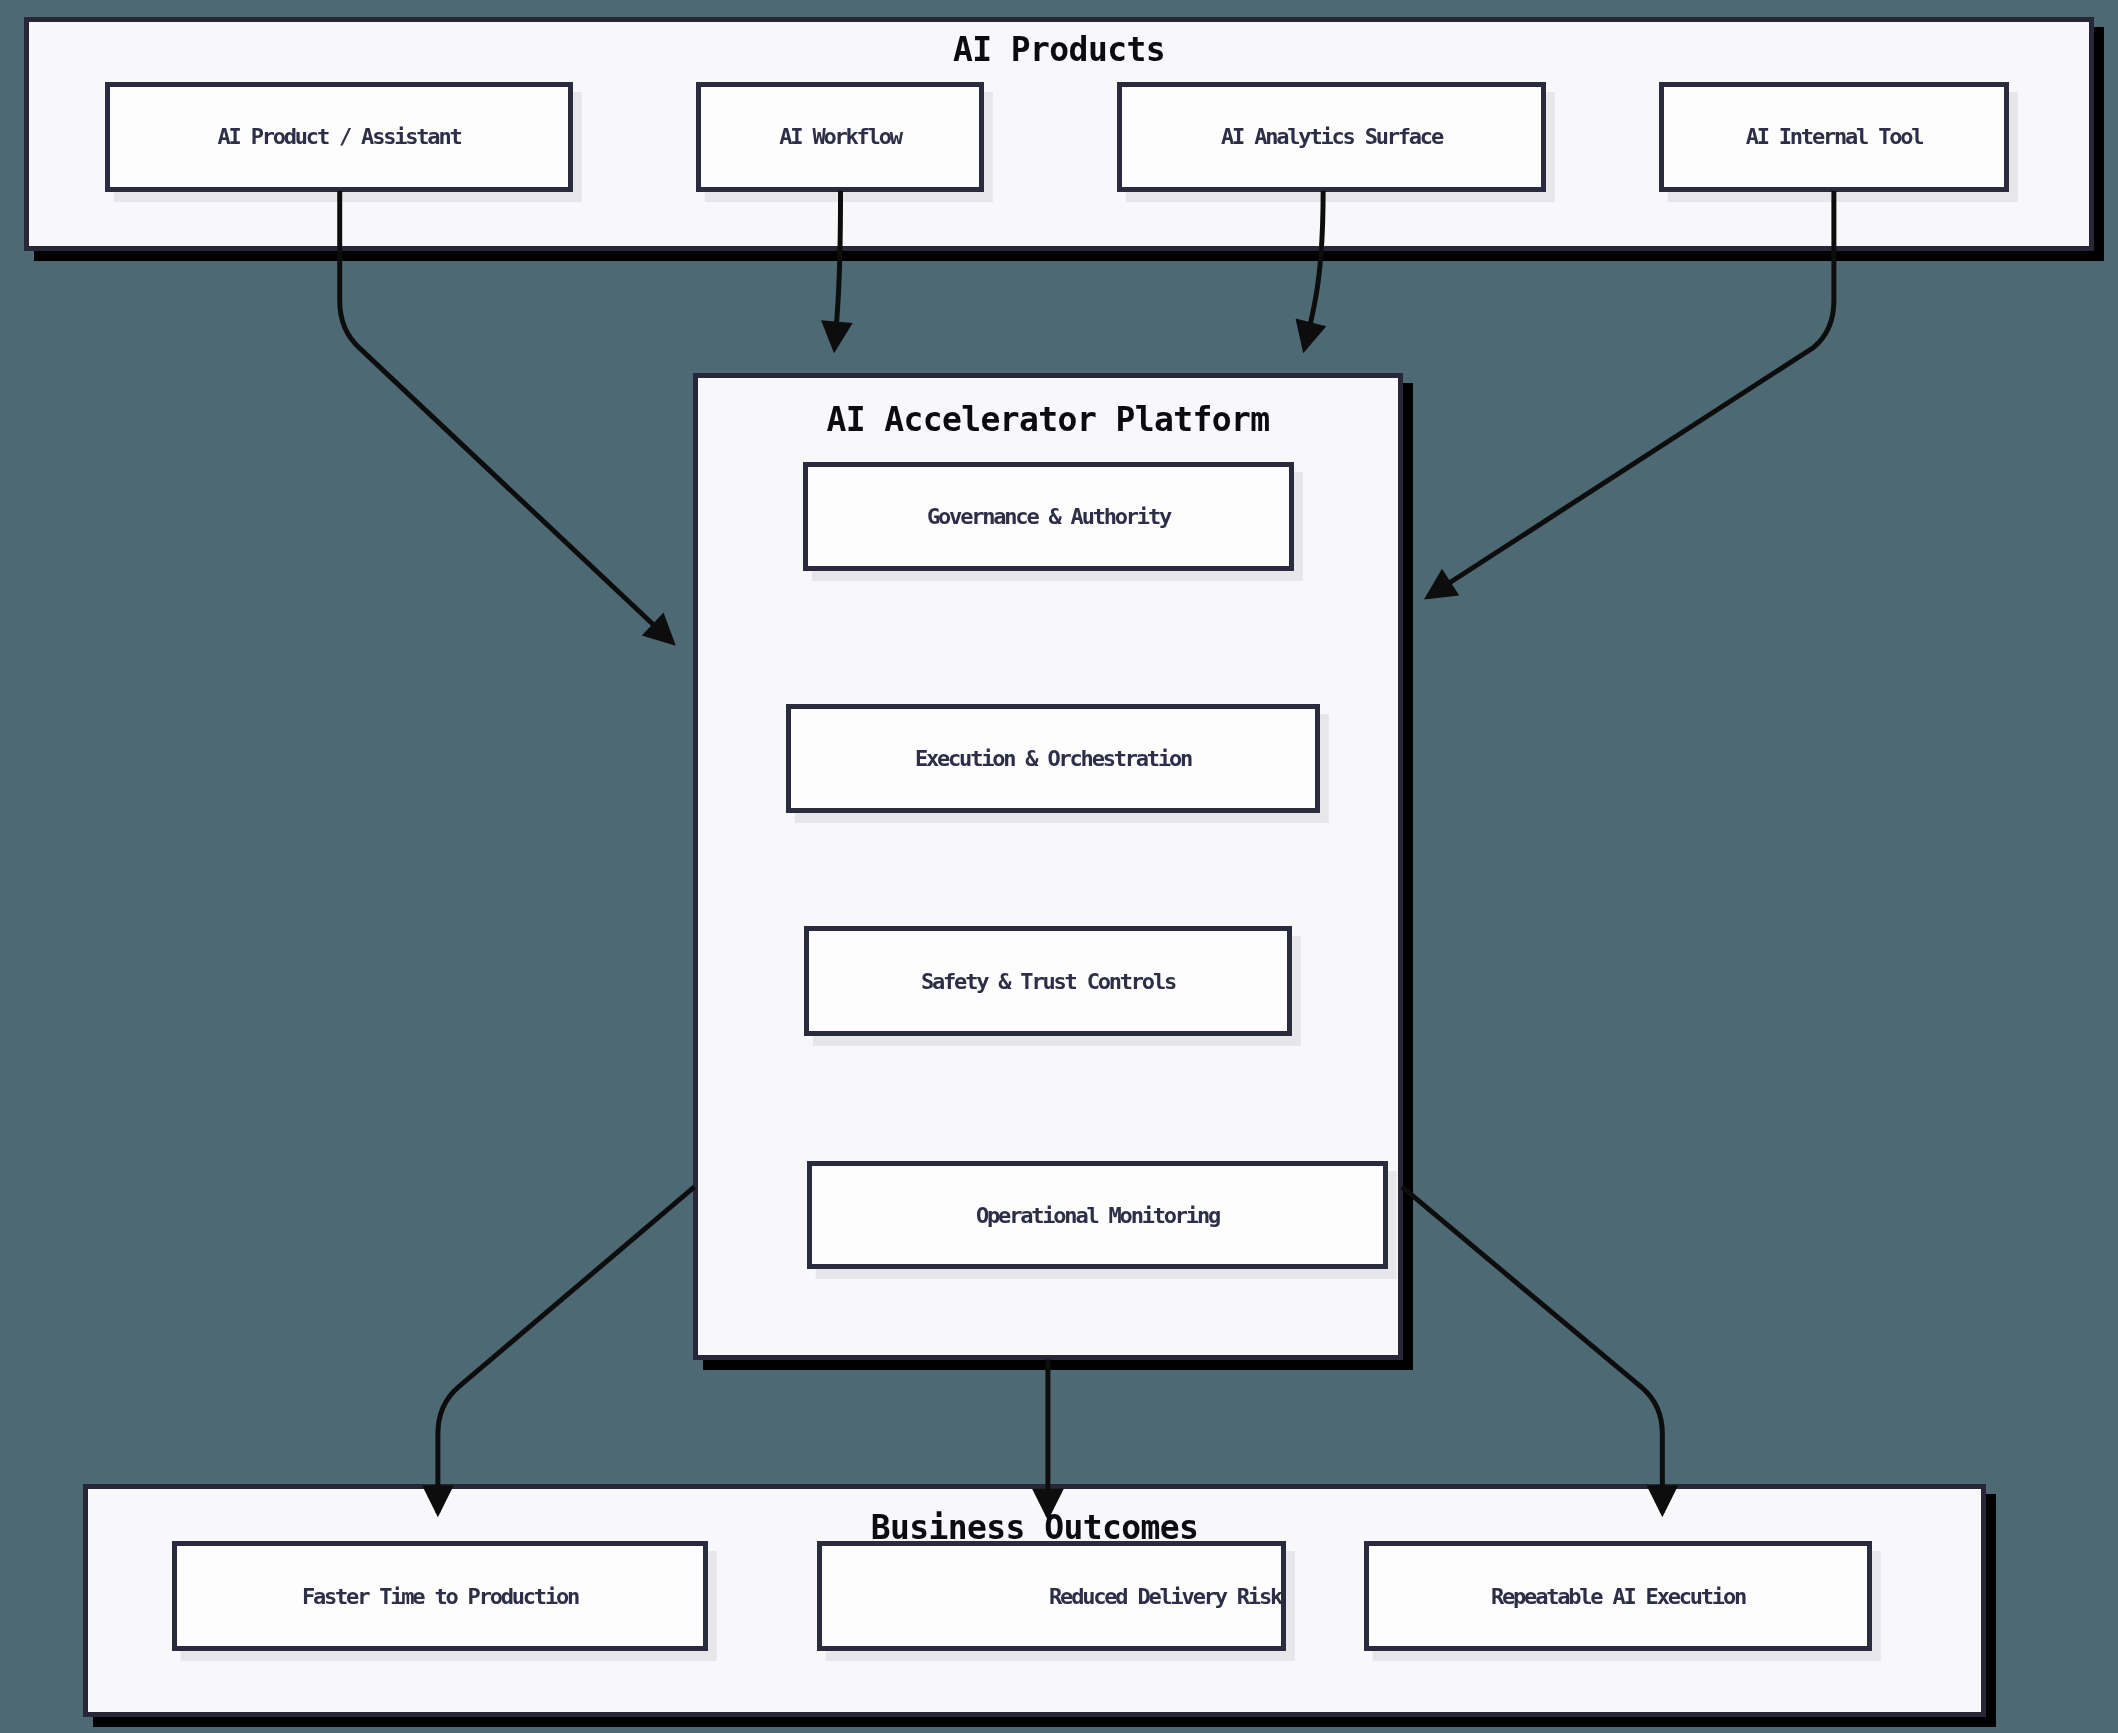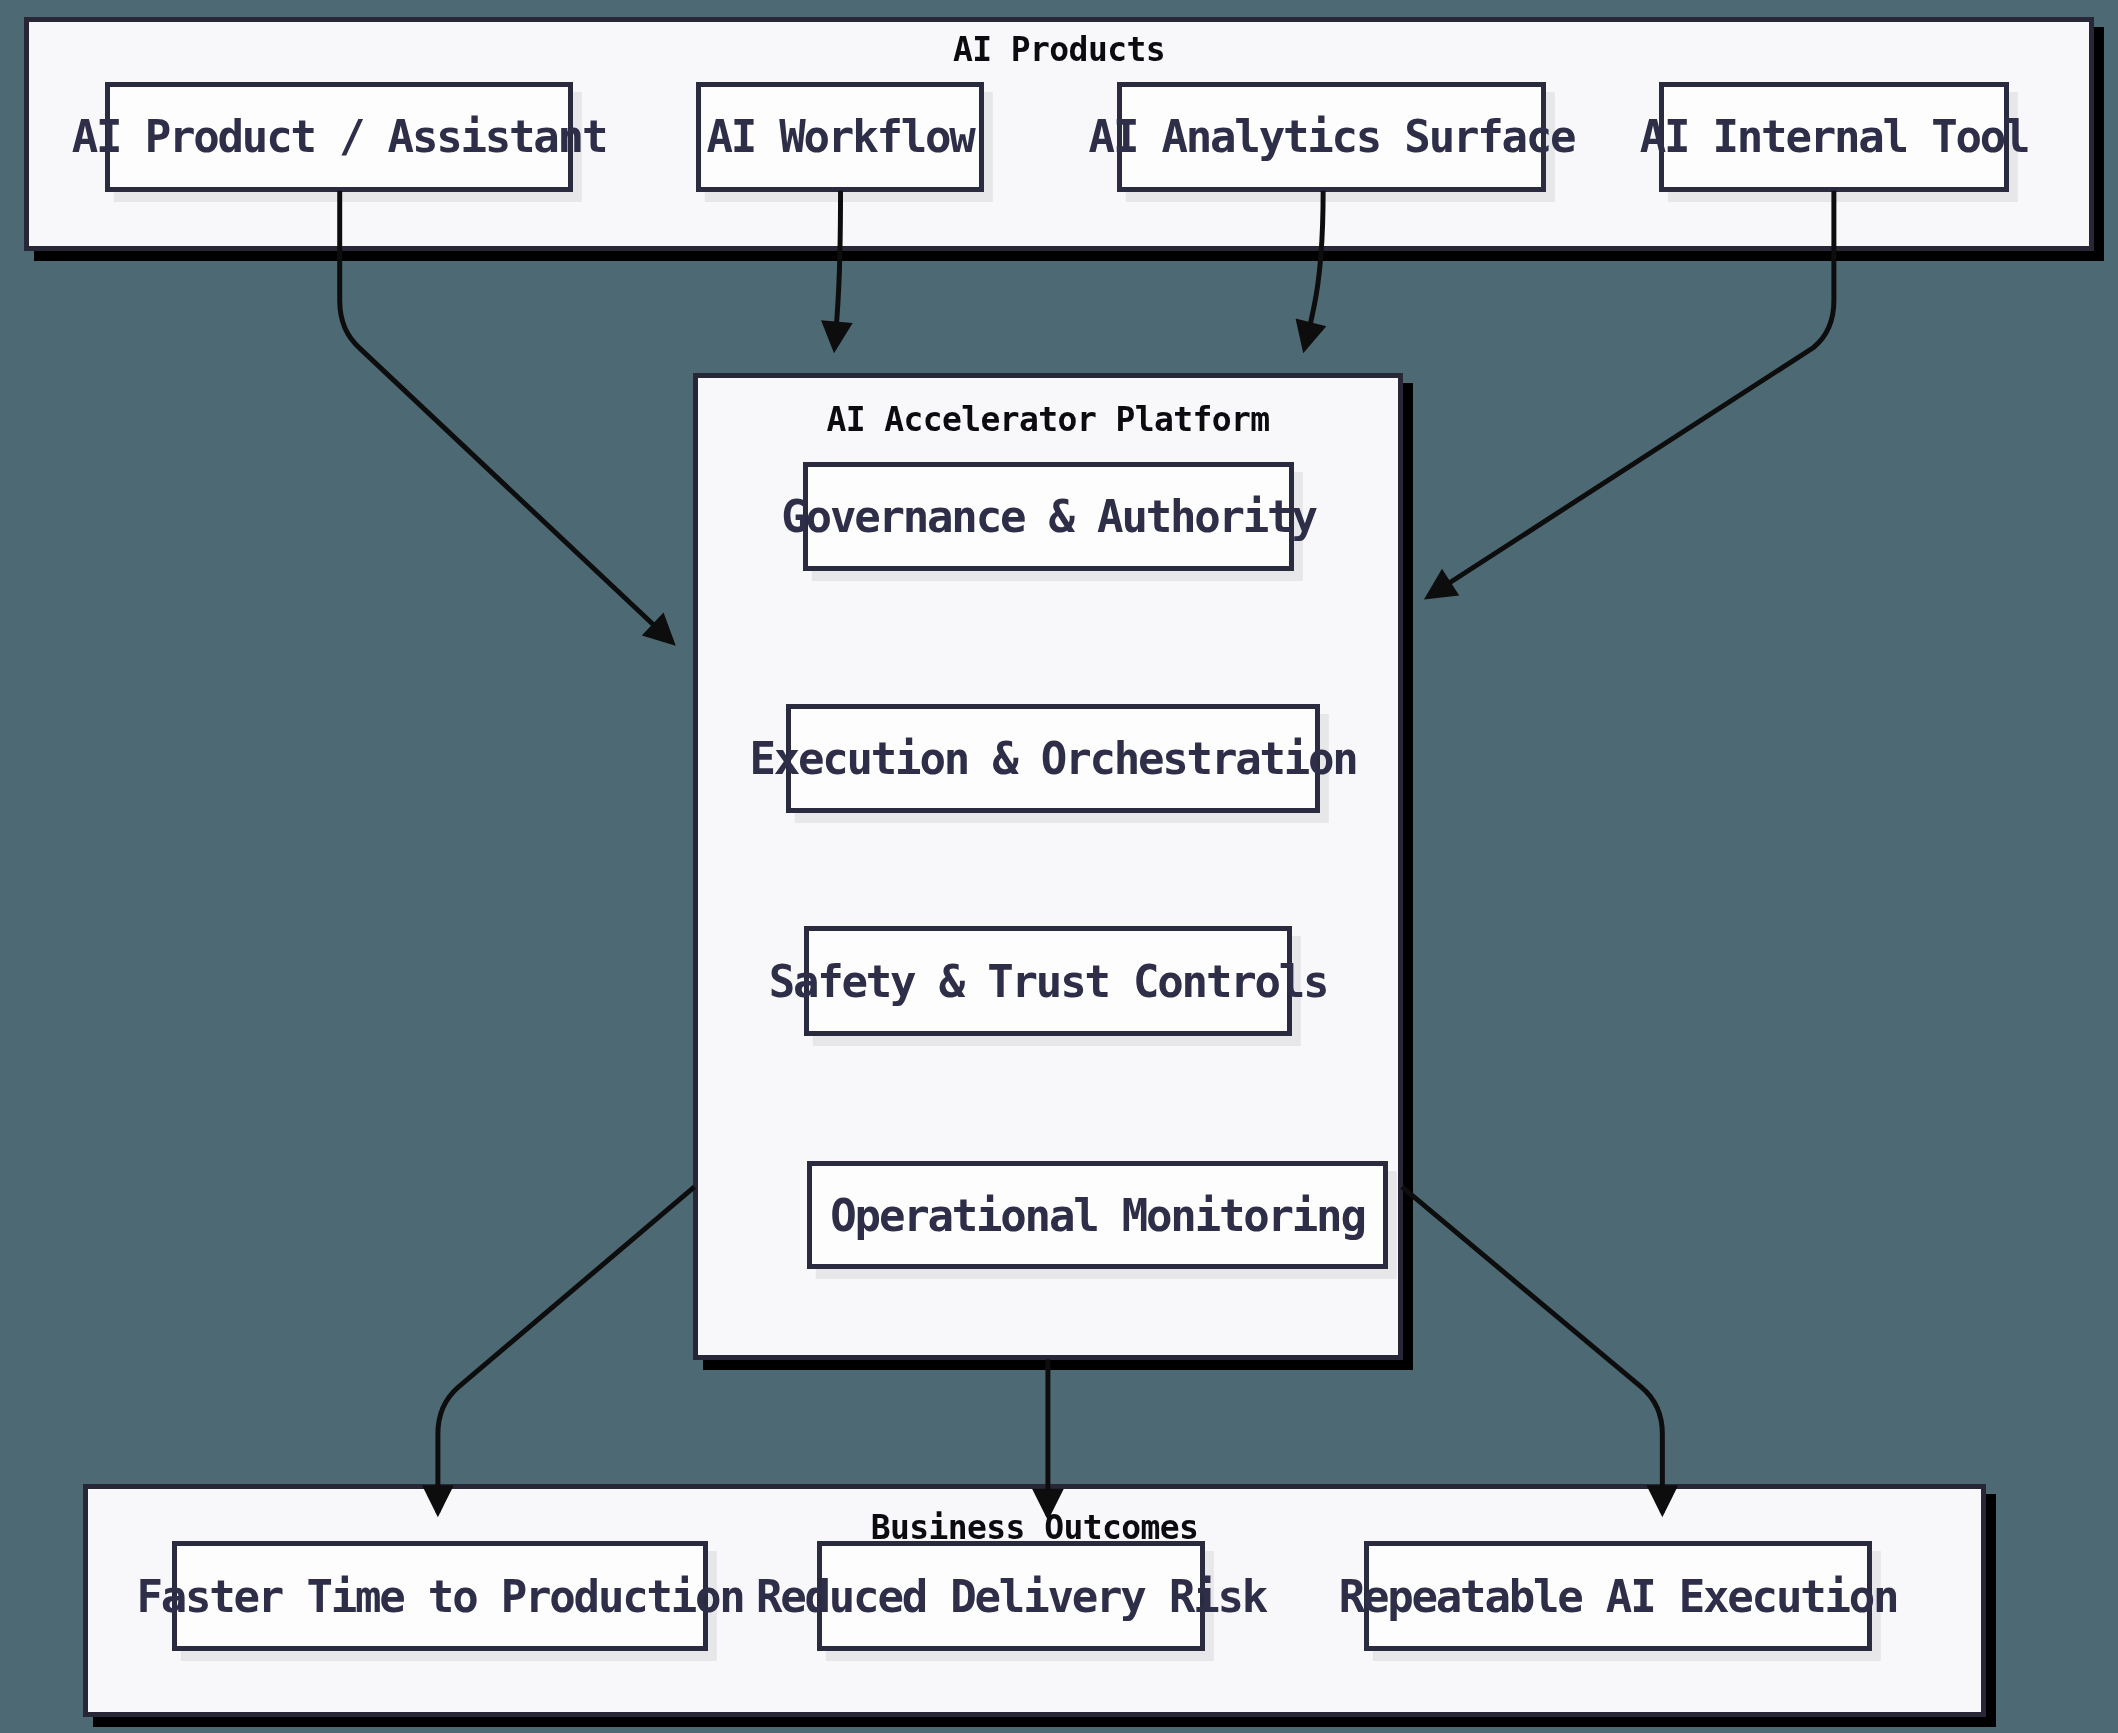--- a/index.html
+++ b/index.html
@@ -38,21 +38,21 @@
   .node{
     position:absolute;
     background:var(--box-fill);
     border:5.5px solid var(--box-border);
     box-shadow:8.8px 10px 0 0 var(--box-shadow);
     display:flex;
     align-items:center;
     justify-content:center;
   }
   .node span{
-    font-size:44px;
+    font-size:22px;
     font-weight:700;
     letter-spacing:-2.2px;
     color:var(--label-color);
     white-space:nowrap;
   }
   #edges{position:absolute;left:0;top:0;width:2119px;height:1733px;pointer-events:none;}
 </style>
 </head>
 <body>
 
@@ -88,21 +88,21 @@
     <div class="node" style="left:109px;top:783px;width:581px;height:108px;">
       <span>Operational Monitoring</span>
     </div>
   </div>
 
   <div class="group" style="left:83px;top:1484px;width:1903px;height:233px;">
     <div class="group-title" style="top:19px;">Business Outcomes</div>
     <div class="node" style="left:84px;top:52px;width:536px;height:110px;">
       <span>Faster Time to Production</span>
     </div>
-    <div class="node" style="left:729px;top:52px;width:388px;height:110px;">
+    <div class="node" style="left:729px;top:52px;width:469px;height:110px;justify-content:flex-end;">
       <span>Reduced Delivery Risk</span>
     </div>
     <div class="node" style="left:1276px;top:52px;width:508px;height:110px;">
       <span>Repeatable AI Execution</span>
     </div>
   </div>
 
   <svg id="edges" viewBox="0 0 3840 3142" xmlns="http://www.w3.org/2000/svg">
     <defs>
       <marker id="arrowhead" markerWidth="7" markerHeight="6.4" viewBox="0 0 10 10" refX="8.5" refY="5" orient="auto" markerUnits="strokeWidth">

